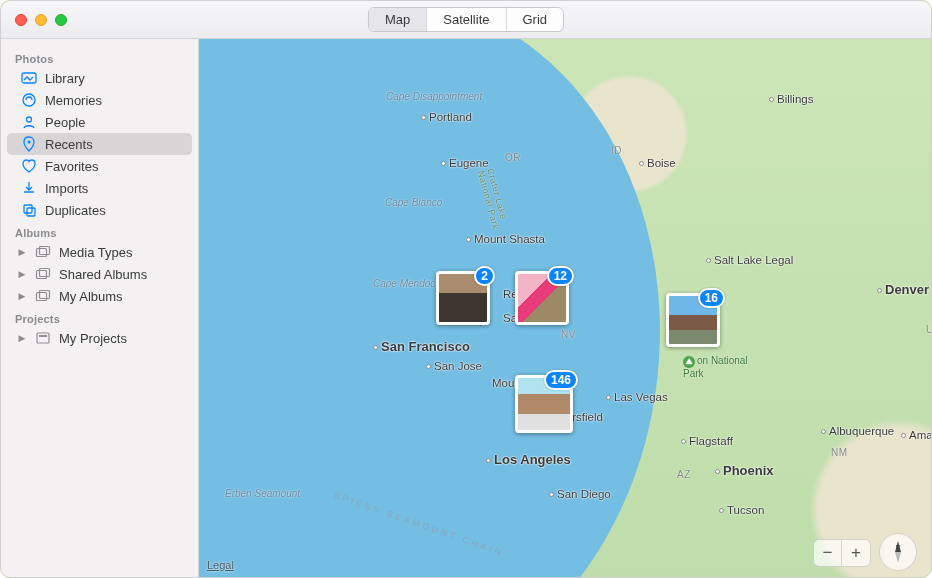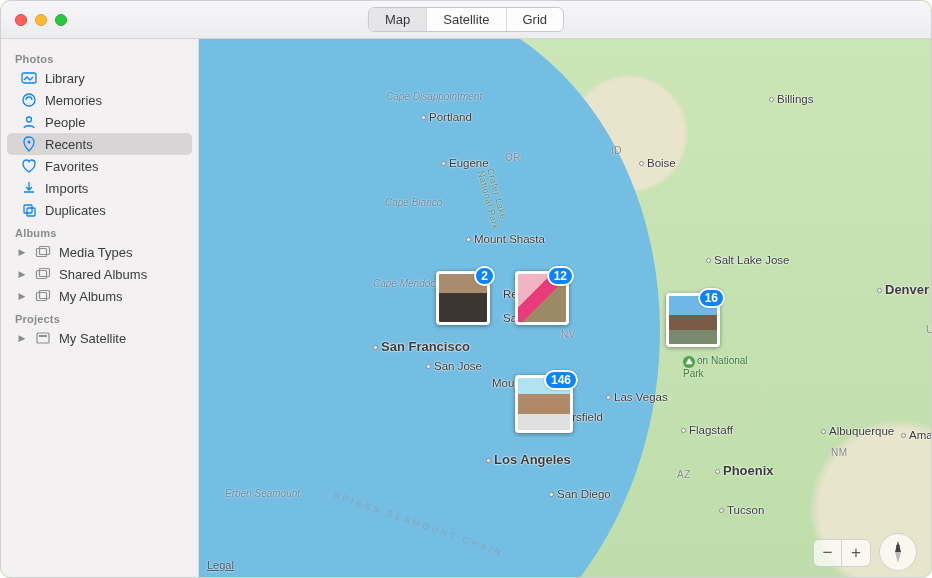--- a/index.html
+++ b/index.html
@@ -170,47 +170,47 @@
 
       <div class="section-hdr">Projects</div>
       <div class="item">
         <span class="disc">▶</span>
         <span class="icn">
             <svg width="16" height="16" viewBox="0 0 16 16">
               <rect x="2" y="3" width="12" height="10" rx="1" fill="none" stroke="#8e8e93" stroke-width="1.2"></rect>
               <rect x="4" y="5" width="8" height="2" fill="#8e8e93"></rect>
             </svg>
           </span>
-        <span>My Satellite</span>
+        <span>My Projects</span>
       </div>
     </div>
 
     <div class="map">
       <div class="land-tex"></div>
       <div class="pacific"></div>
       <div class="seachain" style="left:130px; top:480px;">SPIESS SEAMOUNT CHAIN</div>
 
       <div id="cities-layer">
           <div class="city" style="left: 222px; top: 72px;"><span class="dot"></span><span>Portland</span></div>
           <div class="city" style="left: 242px; top: 118px;"><span class="dot"></span><span>Eugene</span></div>
           <div class="city" style="left: 440px; top: 118px;"><span class="dot"></span><span>Boise</span></div>
           <div class="city" style="left: 570px; top: 54px;"><span class="dot"></span><span>Billings</span></div>
-          <div class="city" style="left: 507px; top: 215px;"><span class="dot"></span><span>Salt Lake Jose</span></div>
+          <div class="city" style="left: 507px; top: 215px;"><span class="dot"></span><span>Salt Lake Legal</span></div>
           <div class="city big" style="left: 678px; top: 243px;"><span class="dot"></span><span>Denver</span></div>
           <div class="city big" style="left: 174px; top: 300px;"><span class="dot"></span><span>San Francisco</span></div>
           <div class="city" style="left: 227px; top: 321px;"><span class="dot"></span><span>San Jose</span></div>
           <div class="city" style="left: 304px; top: 273px;"><span>Sacramento</span></div>
           <div class="city" style="left: 304px; top: 249px;"><span>Reno</span></div>
           <div class="city" style="left: 267px; top: 194px;"><span class="dot"></span><span>Mount Shasta</span></div>
           <div class="city" style="left: 293px; top: 338px;"><span>Mount Whitney</span></div>
           <div class="city" style="left: 347px; top: 372px;"><span>Bakersfield</span></div>
           <div class="city" style="left: 407px; top: 352px;"><span class="dot"></span><span>Las Vegas</span></div>
           <div class="city big" style="left: 287px; top: 413px;"><span class="dot"></span><span>Los Angeles</span></div>
           <div class="city" style="left: 350px; top: 449px;"><span class="dot"></span><span>San Diego</span></div>
-          <div class="city" style="left: 482px; top: 385px;"><span class="dot"></span><span>Flagstaff</span></div>
+          <div class="city" style="left: 482px; top: 396px;"><span class="dot"></span><span>Flagstaff</span></div>
           <div class="city big" style="left: 516px; top: 424px; text-align: center;"><span class="dot"></span><span>Phoenix</span></div>
           <div class="city" style="left: 520px; top: 465px;"><span class="dot"></span><span>Tucson</span></div>
           <div class="city" style="left: 622px; top: 386px;"><span class="dot"></span><span>Albuquerque</span></div>
           <div class="city" style="left: 702px; top: 390px;"><span class="dot"></span><span>Amarillo</span></div>
         </div>
       <div id="states-layer">
           <div class="state" style="left: 306px; top: 96px; margin-top: 17px;">OR</div>
           <div class="state" style="left: 412px; top: 106px;">ID</div>
           <div class="state" style="left: 362px; top: 290px;">NV</div>
           <div class="state" style="left: 498px; top: 274px;">UT</div>

